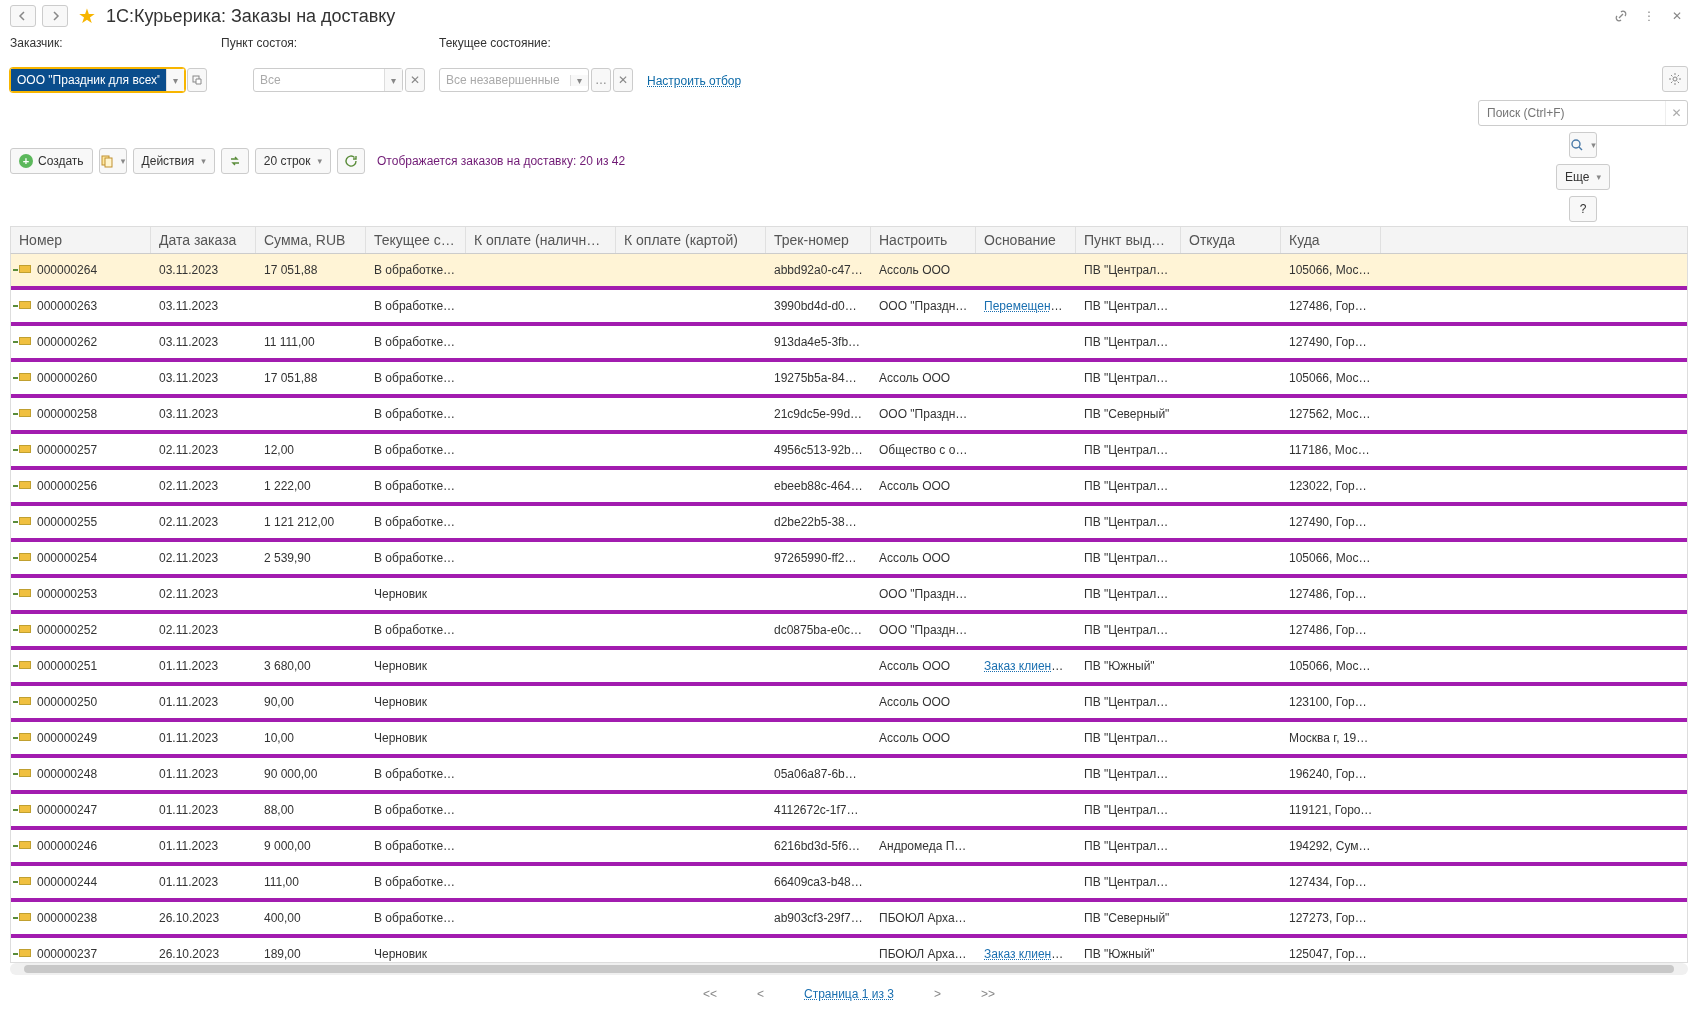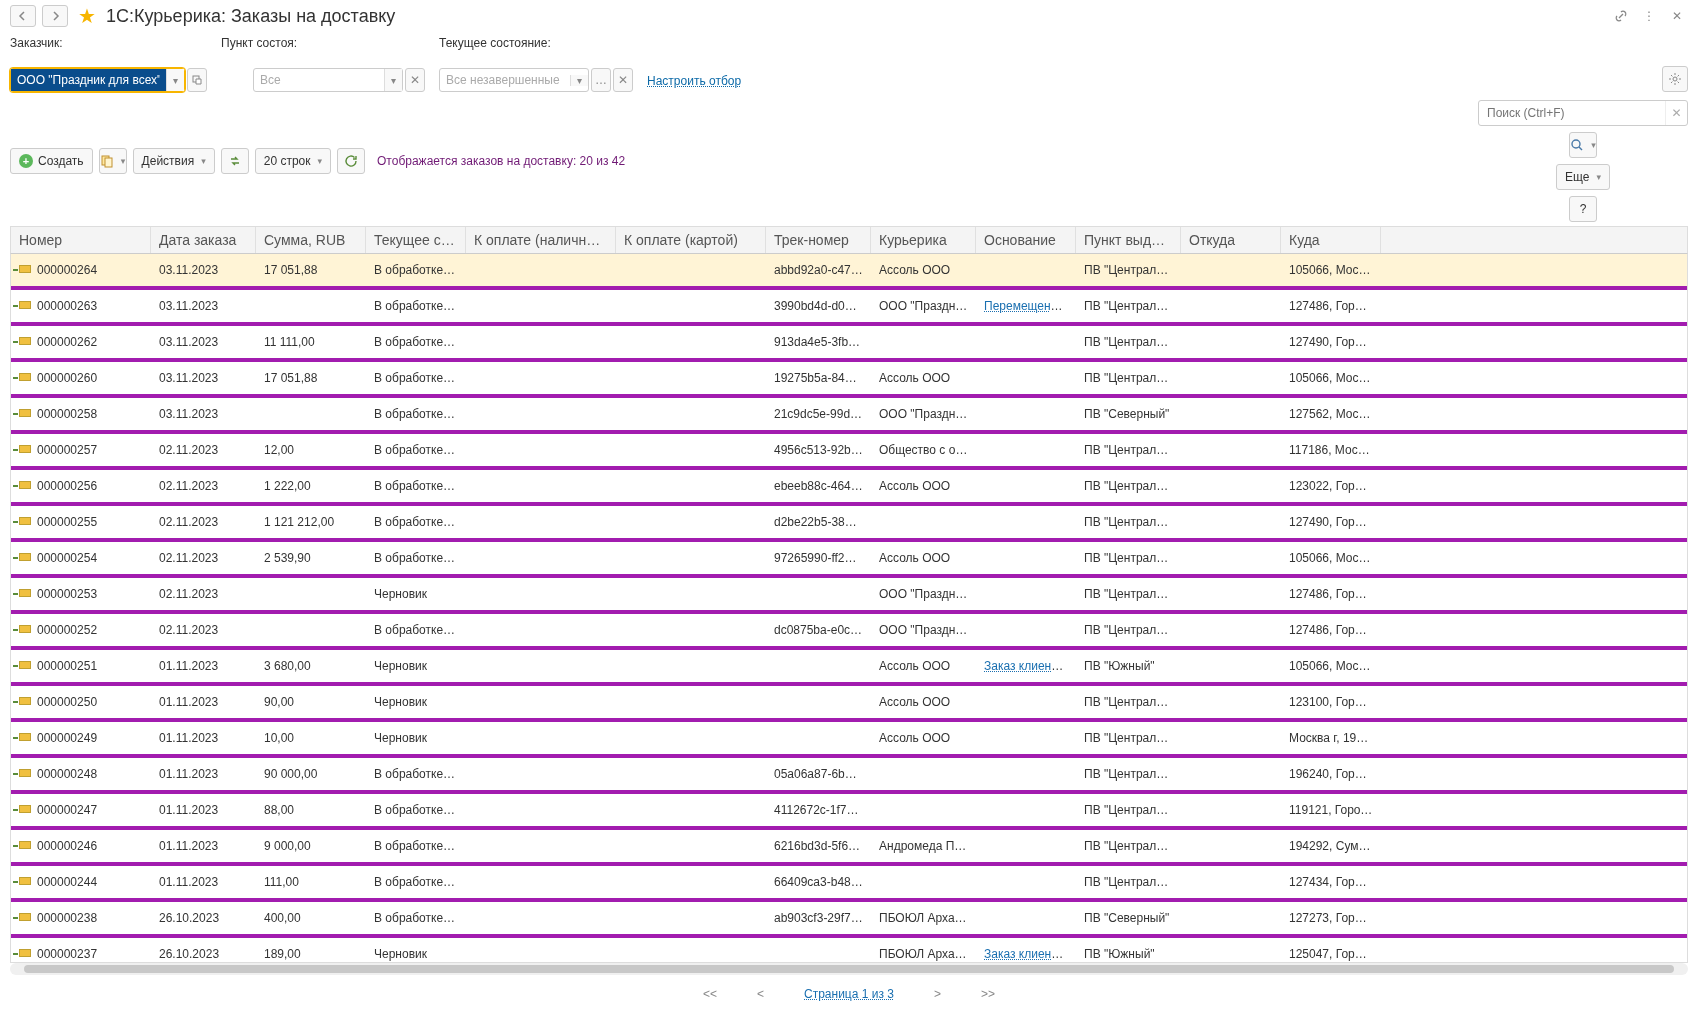--- a/index.html
+++ b/index.html
@@ -218,21 +218,21 @@
 
   <div class="table-wrap">
     <div class="thead">
       <div class="th c-num">Номер</div>
       <div class="th c-date">Дата заказа</div>
       <div class="th c-sum">Сумма, RUB</div>
       <div class="th c-state">Текущее состоя...</div>
       <div class="th c-cash">К оплате (наличными)</div>
       <div class="th c-card">К оплате (картой)</div>
       <div class="th c-track">Трек-номер</div>
-      <div class="th c-recv">Курьерика</div>
+      <div class="th c-recv">Настроить</div>
       <div class="th c-base">Основание</div>
       <div class="th c-pv">Пункт выдачи</div>
       <div class="th c-from">Откуда</div>
       <div class="th c-to">Куда</div>
     </div>
     <div class="tbody" id="tbody">
         <div class="tr sel">
           <div class="td c-num"><span class="row-icon"></span>000000264</div>
           <div class="td c-date">03.11.2023</div>
           <div class="td c-sum num">17 051,88</div>

